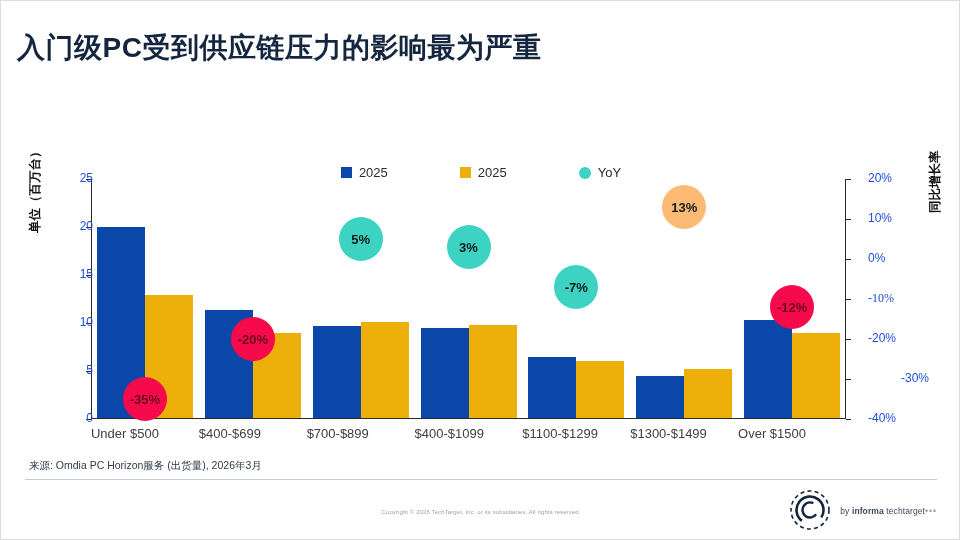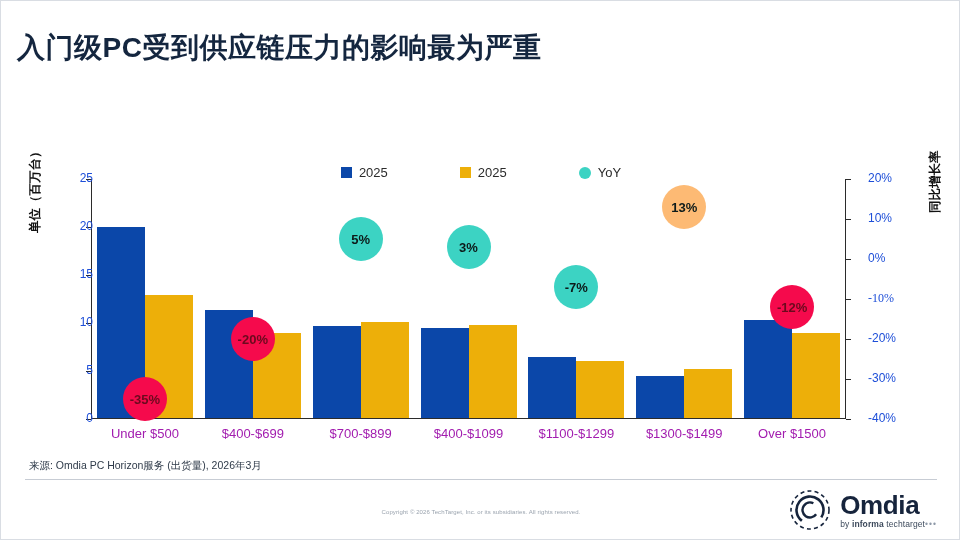--- a/index.html
+++ b/index.html
@@ -161,23 +161,22 @@
     position: absolute;
     left: 90px;
     top: 425px;
     width: 755px;
     height: 22px;
   }
   .xlabel {
     position: absolute;
     top: 0;
     width: 108px;
-    text-align: center;
     font-size: 13px;
-    color: #a21caf;
+    color: #404040;
   }
 
   
   .source-note {
     position: absolute;
     left: 28px;
     top: 458px;
     font-size: 10.5px;
     color: #2f3b4a;
     white-space: nowrap;
@@ -272,21 +271,21 @@
       <div class="ylabel-right" style="left: 765px; top: -8px;">20%</div>
       <div class="tick-right" style="top: 40px;"></div>
       <div class="ylabel-right" style="left: 765px; top: 32px;">10%</div>
       <div class="tick-right" style="top: 80px;"></div>
       <div class="ylabel-right" style="left: 765px; top: 72px;">0%</div>
       <div class="tick-right" style="top: 120px;"></div>
       <div class="ylabel-right" style="left: 765px; top: 112px; font-family: Liberation Serif, serif;">-10%</div>
       <div class="tick-right" style="top: 160px;"></div>
       <div class="ylabel-right" style="left: 765px; top: 152px;">-20%</div>
       <div class="tick-right" style="top: 200px;"></div>
-      <div class="ylabel-right" style="left: 765px; top: 192px;">-30%</div>
+      <div class="ylabel-right" style="left: 798px; top: 192px;">-30%</div>
       <div class="tick-right" style="top: 240px;"></div>
       <div class="ylabel-right" style="left: 765px; top: 232px;">-40%</div>
       <div class="group" style="left: 5.92857px;">
         <div class="bar b2025" title="19.9" style="height: 191.04px; background: rgb(11, 71, 169);"></div>
         <div class="bar b2026" title="12.8" style="height: 122.88px; background: rgb(237, 175, 9);"></div>
       </div>
       <div class="group" style="left: 113.786px;">
         <div class="bar b2025" title="11.2" style="height: 107.52px; background: rgb(11, 71, 169);"></div>
         <div class="bar b2026" title="8.9" style="height: 85.44px; background: rgb(237, 175, 9);"></div>
       </div>
@@ -333,18 +332,17 @@
   <div class="source-rule"></div>
   <div class="copyright">Copyright © 2026 TechTarget, Inc. or its subsidiaries. All rights reserved.</div>
 
   <div class="logo">
     <svg width="44" height="44" viewBox="0 0 44 44">
       <circle cx="22" cy="22" r="19" fill="none" stroke="#16243c" stroke-width="1.6" stroke-dasharray="4 3.2"></circle>
       <circle cx="22" cy="22" r="13.5" fill="none" stroke="#16243c" stroke-width="2.6" stroke-dasharray="62 22" transform="rotate(128 22 22)"></circle>
       <circle cx="22" cy="22" r="7.5" fill="none" stroke="#16243c" stroke-width="2.4" stroke-dasharray="34 13" transform="rotate(35 22 22)"></circle>
     </svg>
     <div class="logo-text">
-      <div class="logo-word">Omdia</div>
       <div class="logo-tag"><span>by </span><b>informa</b><span> techtarget</span><span class="logo-dots">•••</span></div>
     </div>
   </div>
 
 </div>
 
 </body></html>

